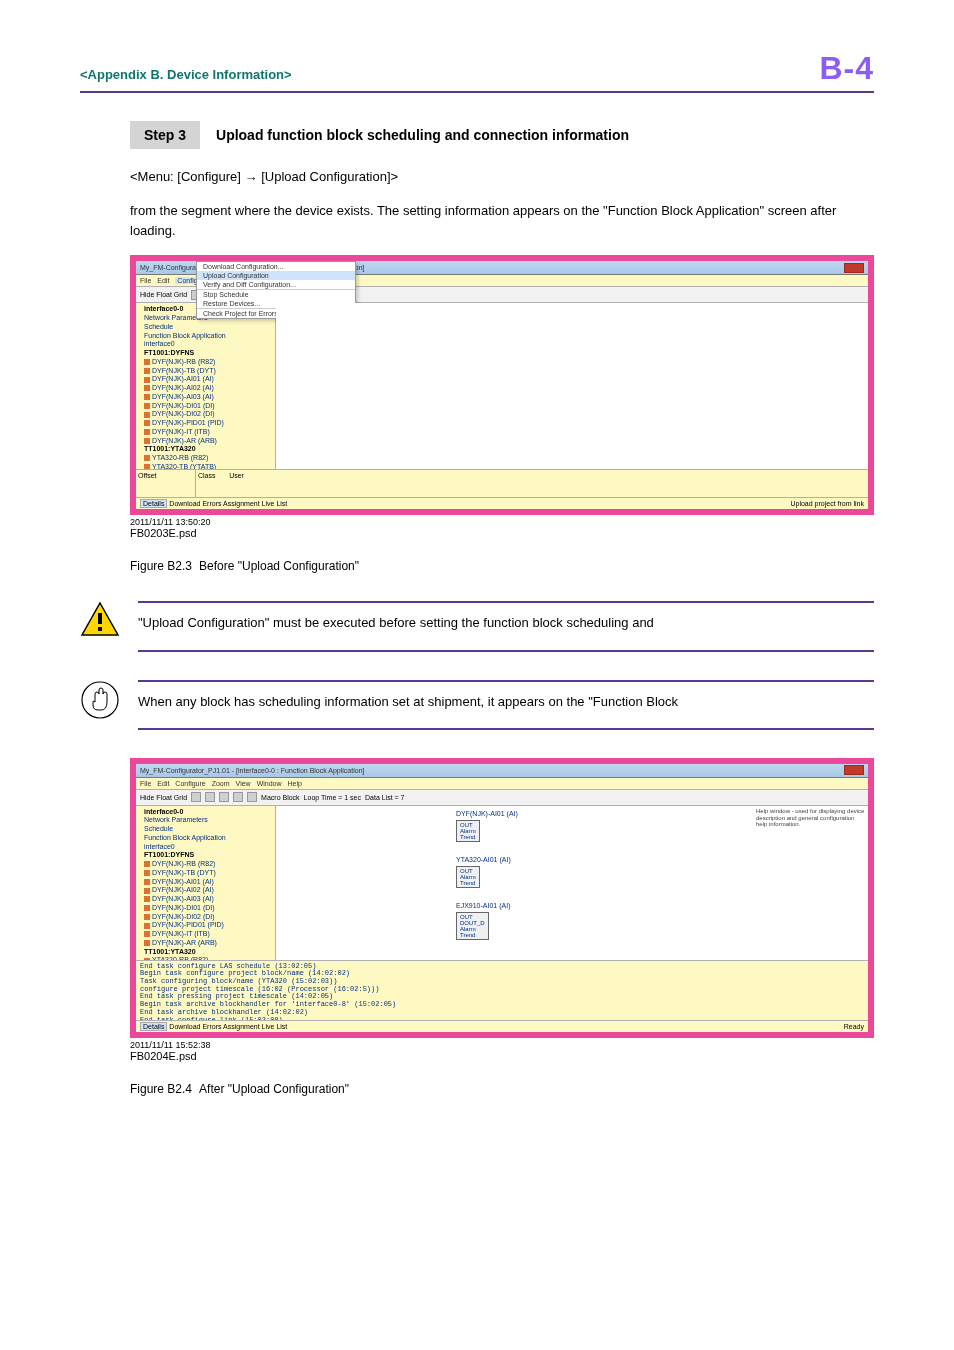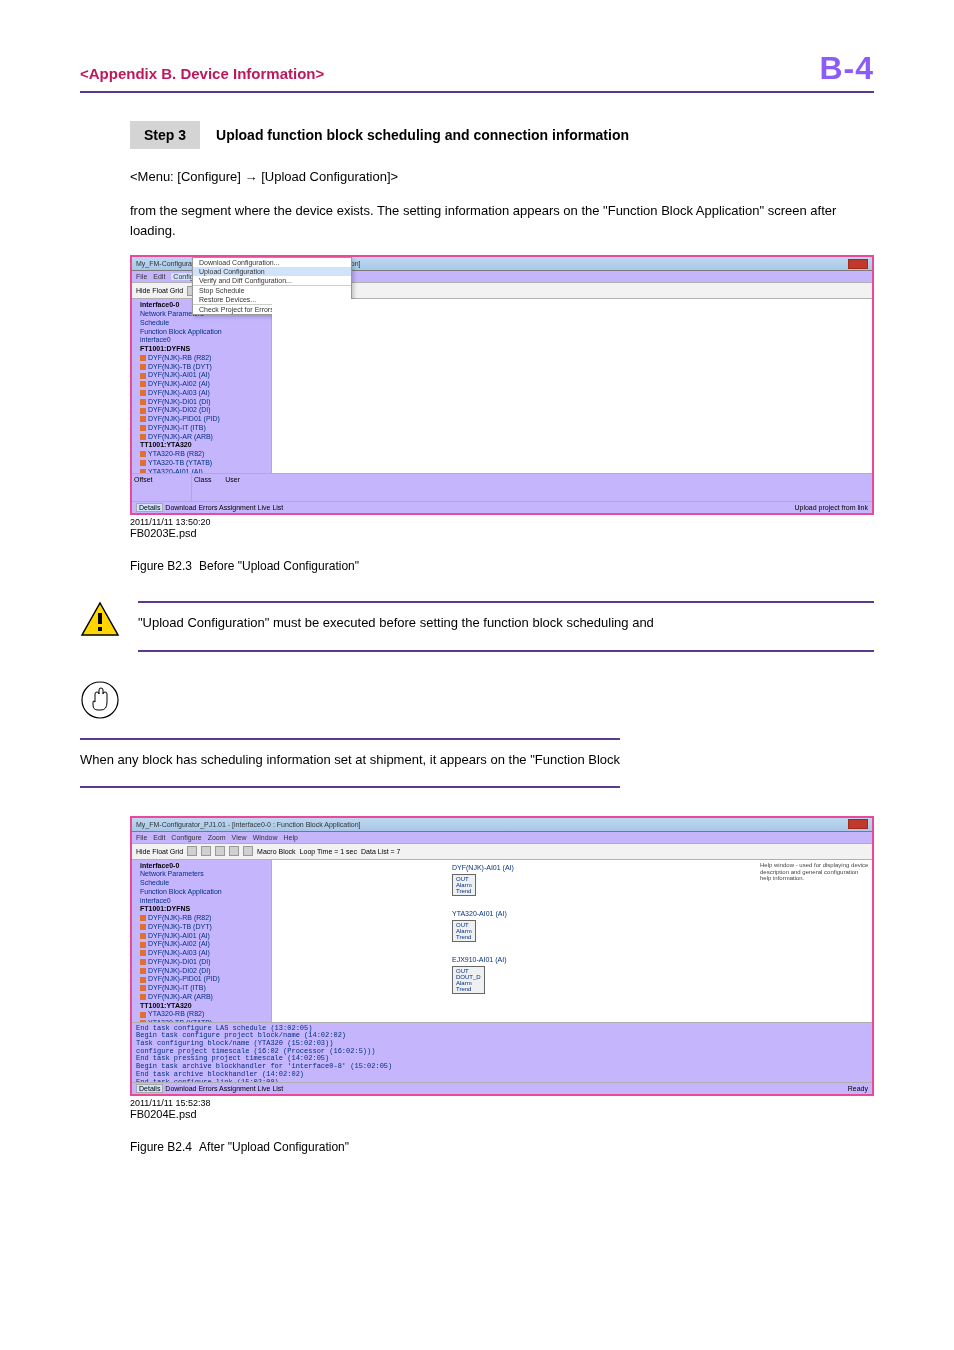--- a/index.html
+++ b/index.html
@@ -1,27 +1,27 @@
 <!DOCTYPE html>
 <html><head>
 <meta charset="utf-8">
 <style>
   * { box-sizing: border-box; margin: 0; padding: 0; }
   body { font-family: Arial, Helvetica, sans-serif; background: #fff; width: 954px; color: #000; }
   .page { padding: 50px 80px 60px 80px; }
   .header-bar { display: flex; align-items: baseline; justify-content: space-between; margin-bottom: 4px; }
-  .header-left { font-size: 15px; font-weight: 700; color: #be185d; }
+  .header-left { font-size: 13px; font-weight: 700; color: #0f766e; }
   .header-right { font-size: 32px; font-weight: 700; letter-spacing: 1px; color: #8b5cf6; }
   .hr-purple { border: none; border-top: 2px solid #5b3a8c; margin-bottom: 28px; width:100%; }
   .step-row { display: flex; align-items: center; gap: 16px; margin-bottom: 18px; }
   .step-box { background: #d4d4d4; padding: 6px 14px; font-size: 14px; font-weight: 700; color: #000; }
   .step-title { font-size: 14px; font-weight: 700; color: #000; }
   .indent { margin-left: 50px; }
   .body-text { font-size: 13px; line-height: 1.55; margin-bottom: 14px; }
-  .screenshot-frame { border: 2px solid #ec4899; background:#c4b5fd; position: relative; height: 260px; overflow:hidden; margin-bottom: 6px; margin-top: 12px;}
+  .screenshot-frame { border: 6px solid #ec4899; background:#fef9c3; position: relative; height: 260px; overflow:hidden; margin-bottom: 6px; margin-top: 12px;}
   .sf-titlebar { height: 14px; background: linear-gradient(#bfd7f0,#a8c8e8); border-bottom:1px solid #7a7a7a; font-size:7px; color:#333; padding:1px 4px; display:flex; align-items:center; justify-content:space-between;}
   .sf-close { width:20px; height:10px; background:#c0392b; border:1px solid #a02a1e;}
   .sf-menubar { height:12px; border-bottom:1px solid #b0b0b0; font-size:7px; color:#333; padding:0 4px; display:flex; gap:6px; align-items:center;}
   .sf-toolbar { height:16px; border-bottom:1px solid #b0b0b0; background:#f2f2f2; display:flex; align-items:center; gap:4px; padding:0 4px;}
   .tb-ico { width:10px; height:10px; background:#d0d0d0; border:1px solid #999;}
   .sf-body { display:flex; height: calc(100% - 14px - 12px - 16px - 28px - 12px);}
   .sf-tree { width:140px; border-right:1px solid #b0b0b0; overflow:hidden; font-size:7px; color:#003080; padding:2px 2px 2px 8px; line-height:1.25;}
   .sf-tree .bold-item { font-weight:700; color:#000;}
   .sf-tree .itm { white-space:nowrap; overflow:hidden; text-overflow:clip;}
   .sf-tree .cube { display:inline-block; width:6px; height:6px; background:#e07030; margin-right:2px; vertical-align:middle;}
@@ -166,21 +166,21 @@
         <rect x="18" y="26" width="4" height="4" fill="#000"></rect>
       </svg>
     </div>
     <div class="note-body">
       <hr class="hr-purple-mid">
       <p>"Upload Configuration" must be executed before setting the function block scheduling and</p>
       <hr class="hr-end">
     </div>
   </div>
 
-  <div class="note-row" style="margin-top:28px;flex-direction:column;">
+  <div class="note-row" style="margin-top:28px;">
     <div class="tri-icon">
       <svg width="40" height="40" viewBox="0 0 40 40">
         <circle cx="20" cy="20" r="18" fill="none" stroke="#000" stroke-width="1.2"></circle>
         <path d="M15 22 L15 14 Q15 12 17 12 Q19 12 19 14 L19 10 Q19 8 21 8 Q23 8 23 10 L23 14 Q23 12 25 12 Q27 12 27 14 L27 22 Q27 30 21 30 L18 30 Q13 30 13 25 L13 22 Q13 20 15 22 Z" fill="#fff" stroke="#000" stroke-width="1"></path>
       </svg>
     </div>
     <div class="note-body">
       <hr class="hr-purple-mid">
       <p>When any block has scheduling information set at shipment, it appears on the "Function Block</p>
       <hr class="hr-end">

